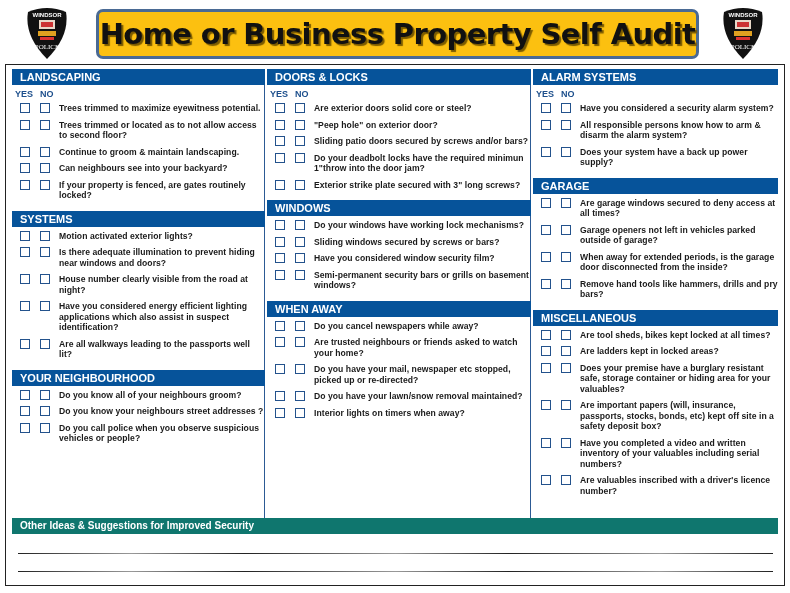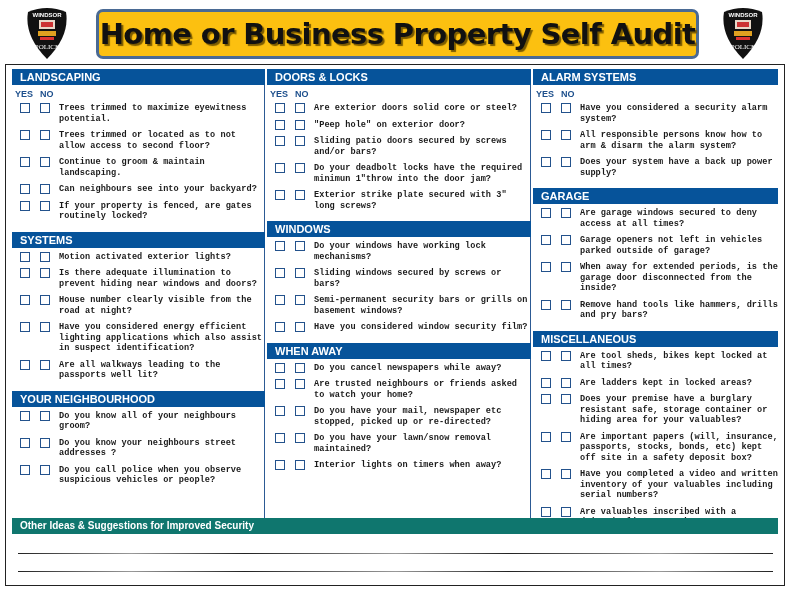--- a/index.html
+++ b/index.html
@@ -35,21 +35,21 @@
   .vline.v1 { left: 258px; }
   .vline.v2 { left: 524px; }
 
   .sec-head {
     background: #06539a; color: #fff; font-weight: bold; font-size: 11px;
     height: 16px; line-height: 16px; padding-left: 8px; letter-spacing: 0px;
   }
   .yn { font-size: 9px; font-weight: bold; color: #1d4f8c; height: 14px; line-height: 14px; padding-left: 3px; padding-top: 2px; }
   .yn span { margin-right: 7px; }
 
-  .items { padding-top: 4px; font-family: Liberation Mono, monospace; }
+  .items { padding-top: 4px; }
   .sec-gap { height: 4px; }
 
   .item { display: flex; align-items: flex-start; margin-bottom: 6px; }
   .cb {
     width: 10px; height: 10px; border: 1.2px solid #23528c; background: #fff;
     margin-top: 0px; flex-shrink: 0;
   }
   .cb.yes { margin-left: 8px; }
   .cb.no { margin-left: 10px; }
   .item-text {
@@ -227,26 +227,26 @@
             <span class="item-text">Do your windows have working lock mechanisms?</span>
           </div>
           <div class="item">
             <span class="cb yes"></span>
             <span class="cb no"></span>
             <span class="item-text">Sliding windows secured by screws or bars?</span>
           </div>
           <div class="item">
             <span class="cb yes"></span>
             <span class="cb no"></span>
+            <span class="item-text">Have you considered window security film?</span>
+          </div>
+          <div class="item">
+            <span class="cb yes"></span>
+            <span class="cb no"></span>
             <span class="item-text">Semi-permanent security bars or grills on basement windows?</span>
-          </div>
-          <div class="item">
-            <span class="cb yes"></span>
-            <span class="cb no"></span>
-            <span class="item-text">Have you considered window security film?</span>
           </div>
         </div>
       </div>
       <div class="sec-gap"></div>
       <div>
         <div class="sec-head">WHEN AWAY</div>
         <div class="items">
           <div class="item">
             <span class="cb yes"></span>
             <span class="cb no"></span>

